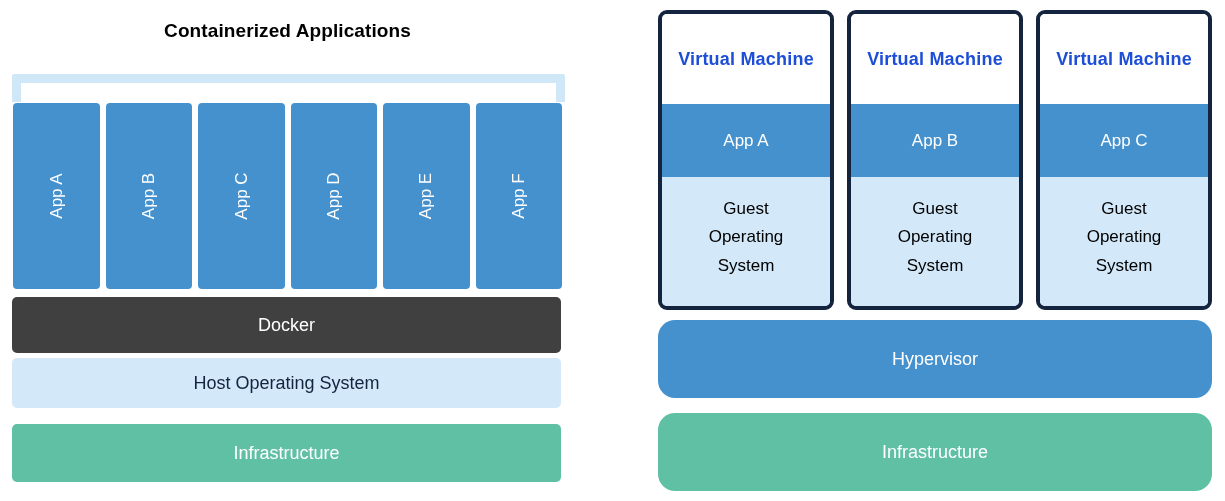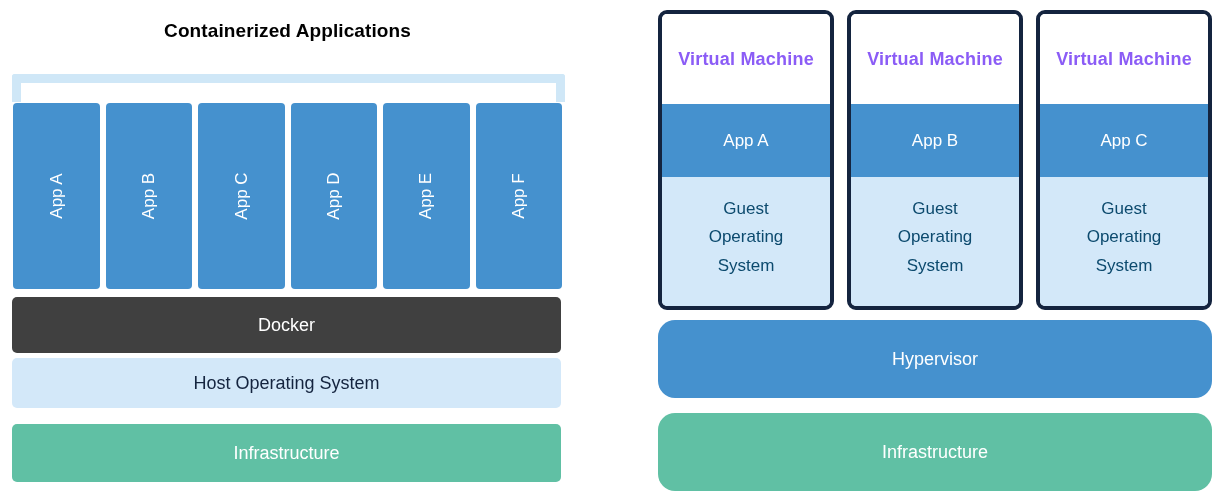--- a/index.html
+++ b/index.html
@@ -113,37 +113,37 @@
     height: 90px;
     display: flex;
     align-items: center;
     justify-content: center;
     background: #ffffff;
     flex: 0 0 auto;
   }
   .vm-title {
     font-size: 18px;
     font-weight: bold;
-    color: #8b5cf6;
+    color: #1d4ed8;
     letter-spacing: 0.2px;
     white-space: nowrap;
   }
   .vm-app {
     flex: 0 0 73px;
     background: #4591ce;
     color: #ffffff;
     font-size: 17px;
     display: flex;
     align-items: center;
     justify-content: center;
   }
   .vm-guest-os {
     flex: 1 1 auto;
     background: #d3e8f9;
-    color: #0c4a6e;
+    color: #000000;
     font-size: 17px;
     line-height: 1.65;
     display: flex;
     align-items: center;
     justify-content: center;
     text-align: center;
     white-space: pre-line;
     padding-bottom: 8px;
     box-sizing: border-box;
   }

